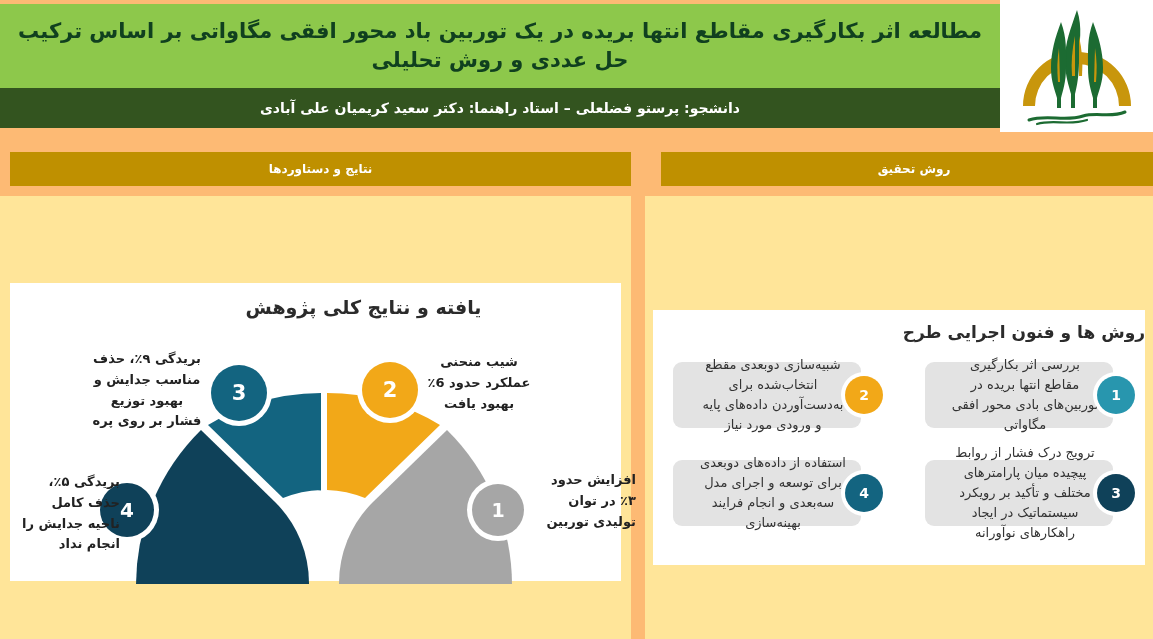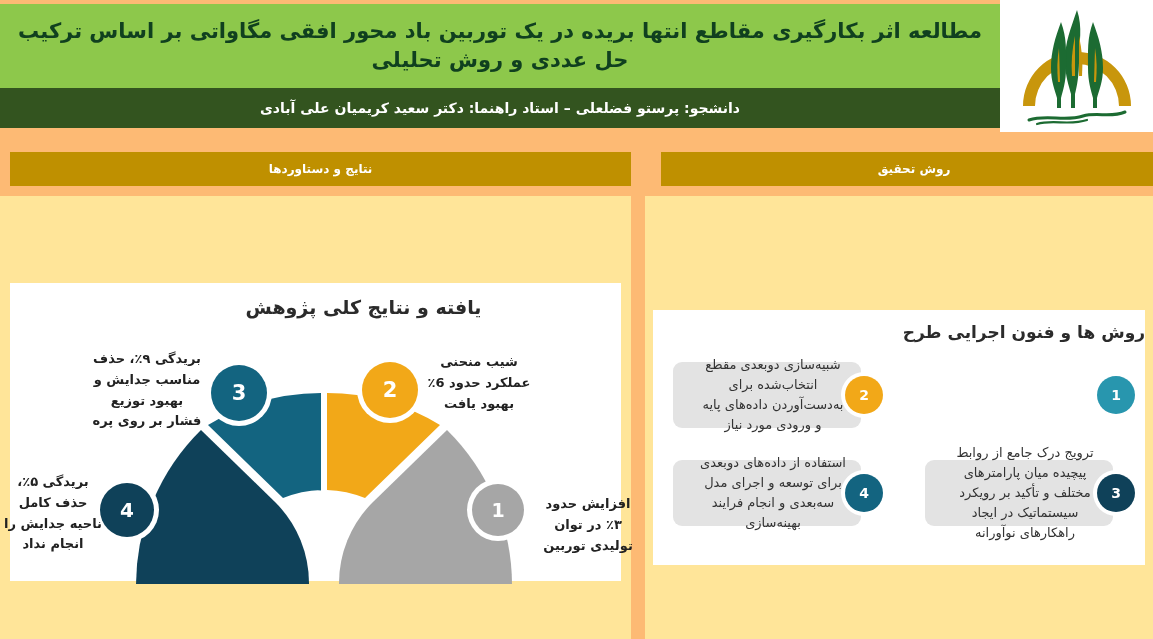--- a/index.html
+++ b/index.html
@@ -78,22 +78,22 @@
     text-align:center;color:#2b2b2b;font-size:19px;font-weight:600;direction:rtl;
   }
   .fan-wrap{position:absolute;left:95px;top:352px;width:460px;height:232px;}
   .fan-svg{display:block;}
   .fan-label{
     position:absolute;direction:rtl;text-align:center;color:#222;
     font-size:13px;line-height:1.6;font-weight:600;
   }
   .lbl3{left:92px;top:349px;width:110px;text-align:center;}
   .lbl2{left:420px;top:352px;width:118px;text-align:center;}
-  .lbl1{left:540px;top:494px;width:96px;text-align:center;}
-  .lbl4{left:3px;top:472px;width:100px;text-align:center;}
+  .lbl1{left:540px;top:470px;width:96px;text-align:right;}
+  .lbl4{left:20px;top:472px;width:100px;text-align:right;}
 
   .fan-num{
     position:absolute;border-radius:50%;display:flex;align-items:center;
     justify-content:center;color:#fff;font-weight:700;
     box-shadow:0 0 0 5px #ffffff;
   }
   .fn1{left:472px;top:484px;width:52px;height:52px;font-size:19px;background:#a6a6a6;}
   .fn2{left:362px;top:362px;width:56px;height:56px;font-size:21px;background:#f2a818;}
   .fn3{left:211px;top:365px;width:56px;height:56px;font-size:21px;background:#136480;}
   .fn4{left:100px;top:483px;width:54px;height:54px;font-size:20px;background:#0f4159;}
@@ -138,33 +138,36 @@
   </div>
 
   <div class="panel panel-right"></div>
   <div class="panel panel-left"></div>
   <div class="inner-card inner-right"></div>
   <div class="inner-card inner-left"></div>
 
   <div class="rp-title">روش ها و فنون اجرایی طرح</div>
 
   <div class="step s1">
+    <div class="step-box">
+      <p>بررسی اثر بکارگیری مقاطع انتها بریده در توربین‌های بادی محور افقی مگاواتی</p>
+    </div>
     <div class="step-num" style="background:#2896ae">1</div>
   </div>
 
   <div class="step s2">
     <div class="step-box">
       <p>شبیه‌سازی دوبعدی مقطع انتخاب‌شده برای به‌دست‌آوردن داده‌های پایه و ورودی مورد نیاز</p>
     </div>
     <div class="step-num" style="background:#f2a818">2</div>
   </div>
 
   <div class="step s3">
     <div class="step-box">
-      <p>ترویج درک جامع از روابط پیچیده میان پارامترهای مختلف و تأکید بر رویکرد سیستماتیک در ایجاد راهکارهای نوآورانه</p>
+      <p>ترویج درک فشار از روابط پیچیده میان پارامترهای مختلف و تأکید بر رویکرد سیستماتیک در ایجاد راهکارهای نوآورانه</p>
     </div>
     <div class="step-num" style="background:#0f4159">3</div>
   </div>
 
   <div class="step s4">
     <div class="step-box">
       <p>استفاده از داده‌های دوبعدی برای توسعه و اجرای مدل سه‌بعدی و انجام فرایند بهینه‌سازی</p>
     </div>
     <div class="step-num" style="background:#136480">4</div>
   </div>

